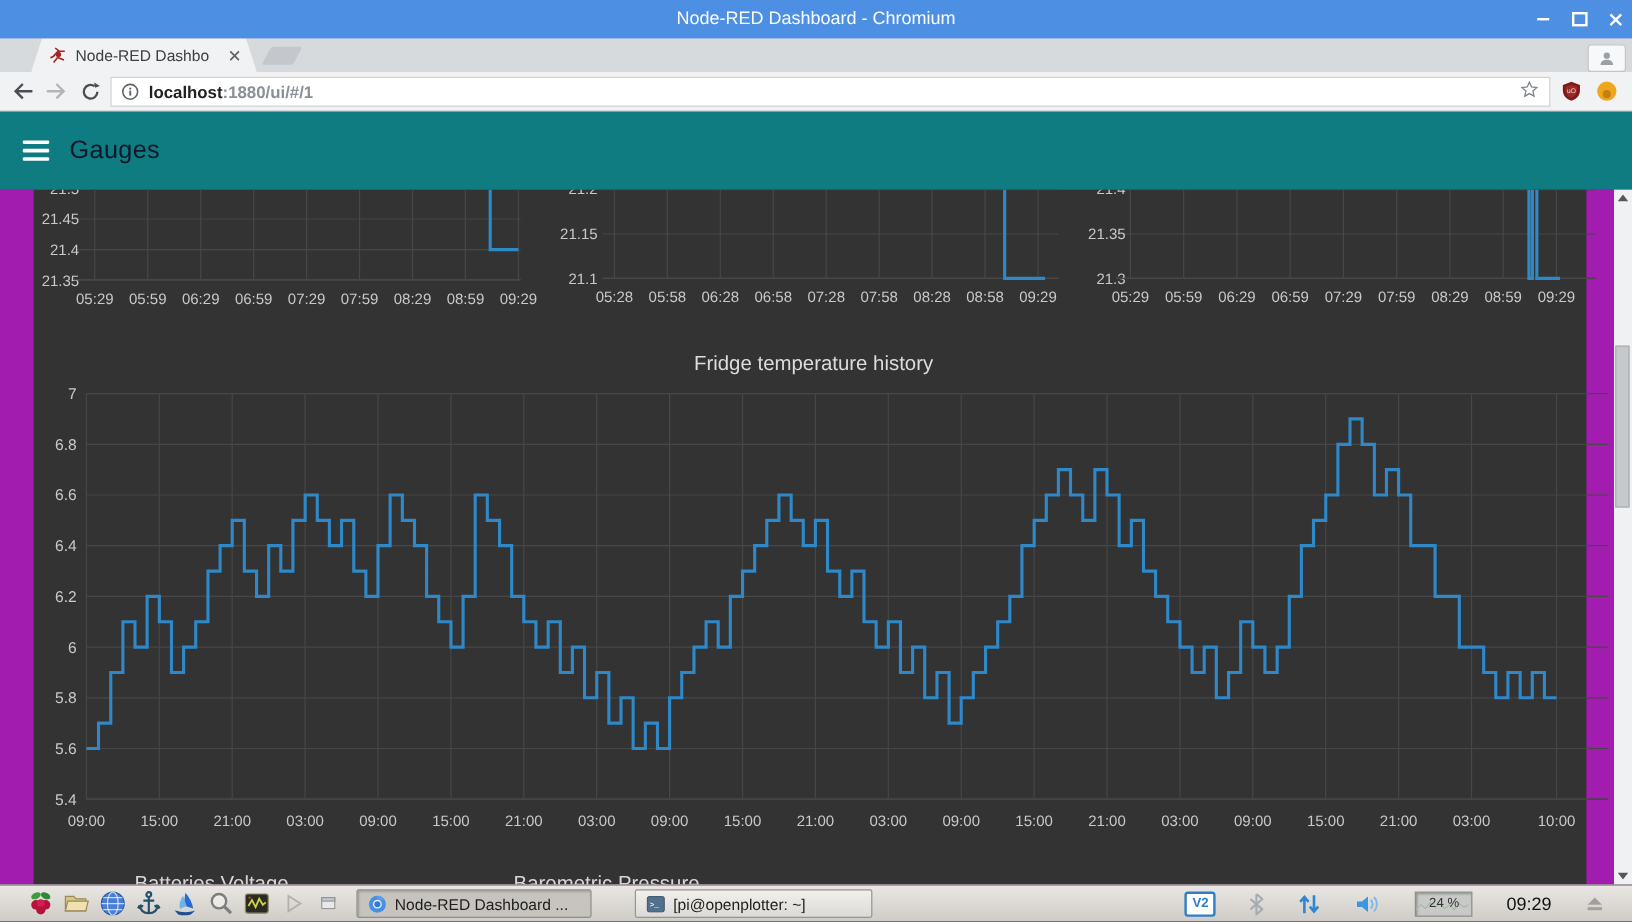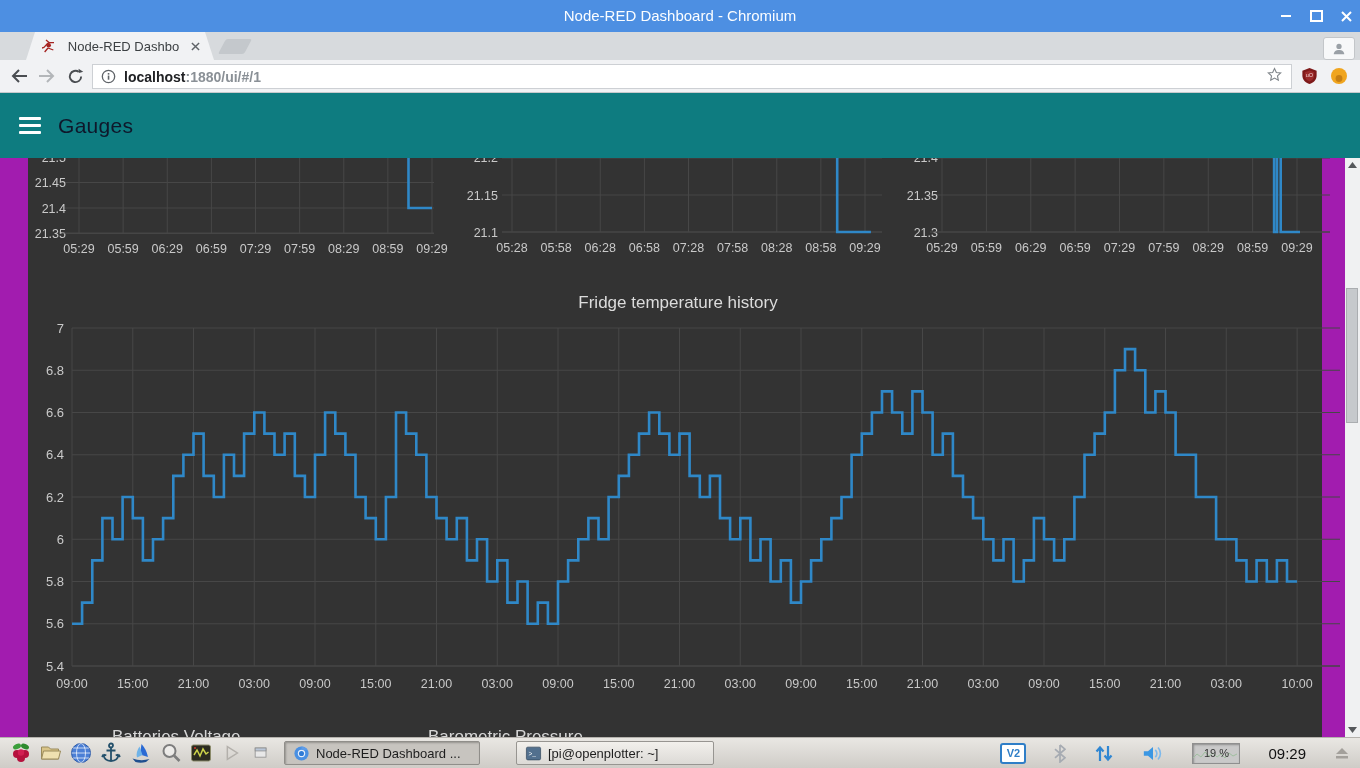--- a/index.html
+++ b/index.html
@@ -11,21 +11,21 @@
   .titlebar{left:0;top:0;width:1360px;height:47px;background:#4d8fe2;}
   .titlebar .wtitle{width:100%;text-align:center;line-height:32px;color:#fbfdff;font-size:15px;}
   .winctl{top:0;right:6px;height:32px;display:flex;align-items:center;gap:14px;}
   .winctl .btn{width:16px;height:16px;display:flex;align-items:center;justify-content:center;cursor:default;}
   .min-glyph{width:10px;height:2px;background:#fff;}
   .max-glyph{width:9px;height:8px;border:2px solid #fff;}
 
   .tabstrip{left:0;top:32px;width:1360px;height:28px;background:#d7dadd;}
   .tab{left:26px;top:0;width:188px;height:28px;background:#f1f2f4;
        clip-path:polygon(0 100%, 9px 0, calc(100% - 9px) 0, 100% 100%);
-       display:flex;align-items:center;padding:0 14px;box-sizing:border-box;gap:7px;text-align:center;}
+       display:flex;align-items:center;padding:0 14px;box-sizing:border-box;gap:7px;}
   .tab .tlabel{font-size:13px;color:#3c4043;white-space:nowrap;overflow:hidden;flex:1;}
   .newtab{left:222px;top:7px;width:26px;height:15px;background:#c4c8cc;transform:skewX(-28deg);border-radius:2px;}
 
   .toolbar{left:0;top:60px;width:1360px;height:33px;background:#f1f2f4;border-bottom:1px solid #c6c9cc;box-sizing:border-box;}
   .navbtn{top:0;height:32px;display:flex;align-items:center;justify-content:center;width:26px;}
   .urlbar{left:92px;top:64px;width:1200px;height:25px;background:#ffffff;border:1px solid #cdd0d4;box-sizing:border-box;
           display:flex;align-items:center;padding:0 8px;gap:8px;font-weight:bold;}
   .urltext{font-size:14px;white-space:nowrap;}
   .urltext .host{color:#202124;}
   .urltext .rest{color:#8a9096;}
@@ -49,21 +49,21 @@
   svg line.grid{stroke:#474747;stroke-width:1;}
   svg .series{fill:none;stroke:#2f88c8;stroke-width:2.6;stroke-linejoin:miter;}
 
   
   .scrollbar{right:0;top:0;width:15px;height:579px;background:#f0f1f2;}
   .sb-btn{left:0;width:15px;height:14px;display:flex;align-items:center;justify-content:center;background:#f0f1f2;}
   .sb-thumb{left:1px;top:130px;width:12px;height:135px;background:#c6c9cc;border:1px solid #aaadb0;box-sizing:border-box;}
 
   
   .taskbar{left:0;top:737px;width:1360px;height:31px;background:linear-gradient(#e9e7e3,#cfccc7);
-           border-top:1px solid #b5b2ad;box-sizing:border-box;display:flex;align-items:center;padding:0 6px;}
+           border-top:1px solid #b5b2ad;box-sizing:border-box;display:flex;align-items:center;padding:0 19px;}
   .tb-icon{width:30px;height:28px;display:flex;align-items:center;justify-content:center;flex:0 0 auto;}
   .tb-win{height:24px;display:flex;align-items:center;gap:6px;padding:0 8px;margin-left:8px;
           font-size:13px;color:#1e1e1e;border-radius:2px;flex:0 0 auto;white-space:nowrap;box-sizing:border-box;}
   .tb-win.active{width:196px;background:#c7c4bf;border:1px solid #908e8a;box-shadow:inset 1px 1px 2px rgba(0,0,0,.25);}
   .tb-win.normal{width:198px;background:linear-gradient(#f2f0ec,#dcdad6);border:1px solid #979591;margin-left:36px;}
   .tray{margin-left:auto;display:flex;align-items:center;gap:28px;padding-right:4px;}
   .vncbadge{width:22px;height:17px;background:#fff;border:2px solid #2f7ec7;border-radius:3px;
             color:#2f7ec7;font-size:11px;font-weight:bold;display:flex;align-items:center;justify-content:center;}
   .cpumeter{width:46px;height:19px;background:#c9c9c9;border:1px solid #8f8f8f;box-shadow:inset 1px 1px 2px rgba(0,0,0,.3);
             display:flex;align-items:center;justify-content:center;position:relative;}
@@ -429,21 +429,21 @@
         <path d="M14 2 V15 M10.5 11.5 L14 15.5 L17.5 11.5" stroke="#2f86d2" stroke-width="2.2" fill="none"></path>
       </svg>
       <svg width="22" height="19" viewBox="0 0 24 20">
         <path d="M2 7.5 v5 h4.5 L12 17 V3 L6.5 7.5 z" fill="#3b97e3"></path>
         <path d="M14.5 6 a5.5 5.5 0 0 1 0 8 M17.5 3.5 a9.5 9.5 0 0 1 0 13" stroke="#7db9ec" stroke-width="1.8" fill="none"></path>
       </svg>
       <div class="cpumeter">
         <svg width="44" height="17" viewBox="0 0 44 17" style="position:absolute;left:0;top:0;">
           <polyline points="0,14 4,10 8,13 12,8 16,12 20,9 24,13 28,10 32,14 36,9 40,12 44,10" stroke="#9fbf9f" stroke-width="1" fill="none"></polyline>
         </svg>
-        <span>19 %</span>
+        <span>24 %</span>
       </div>
       <div class="clock">09:29</div>
       <svg width="16" height="14" viewBox="0 0 16 14">
         <path d="M2 8 L8 2 L14 8 Z" fill="#a3a09b"></path>
           <rect x="2" y="10" width="12" height="2.5" fill="#a3a09b"></rect>
       </svg>
     </div>
   </div>
 
 </div>

